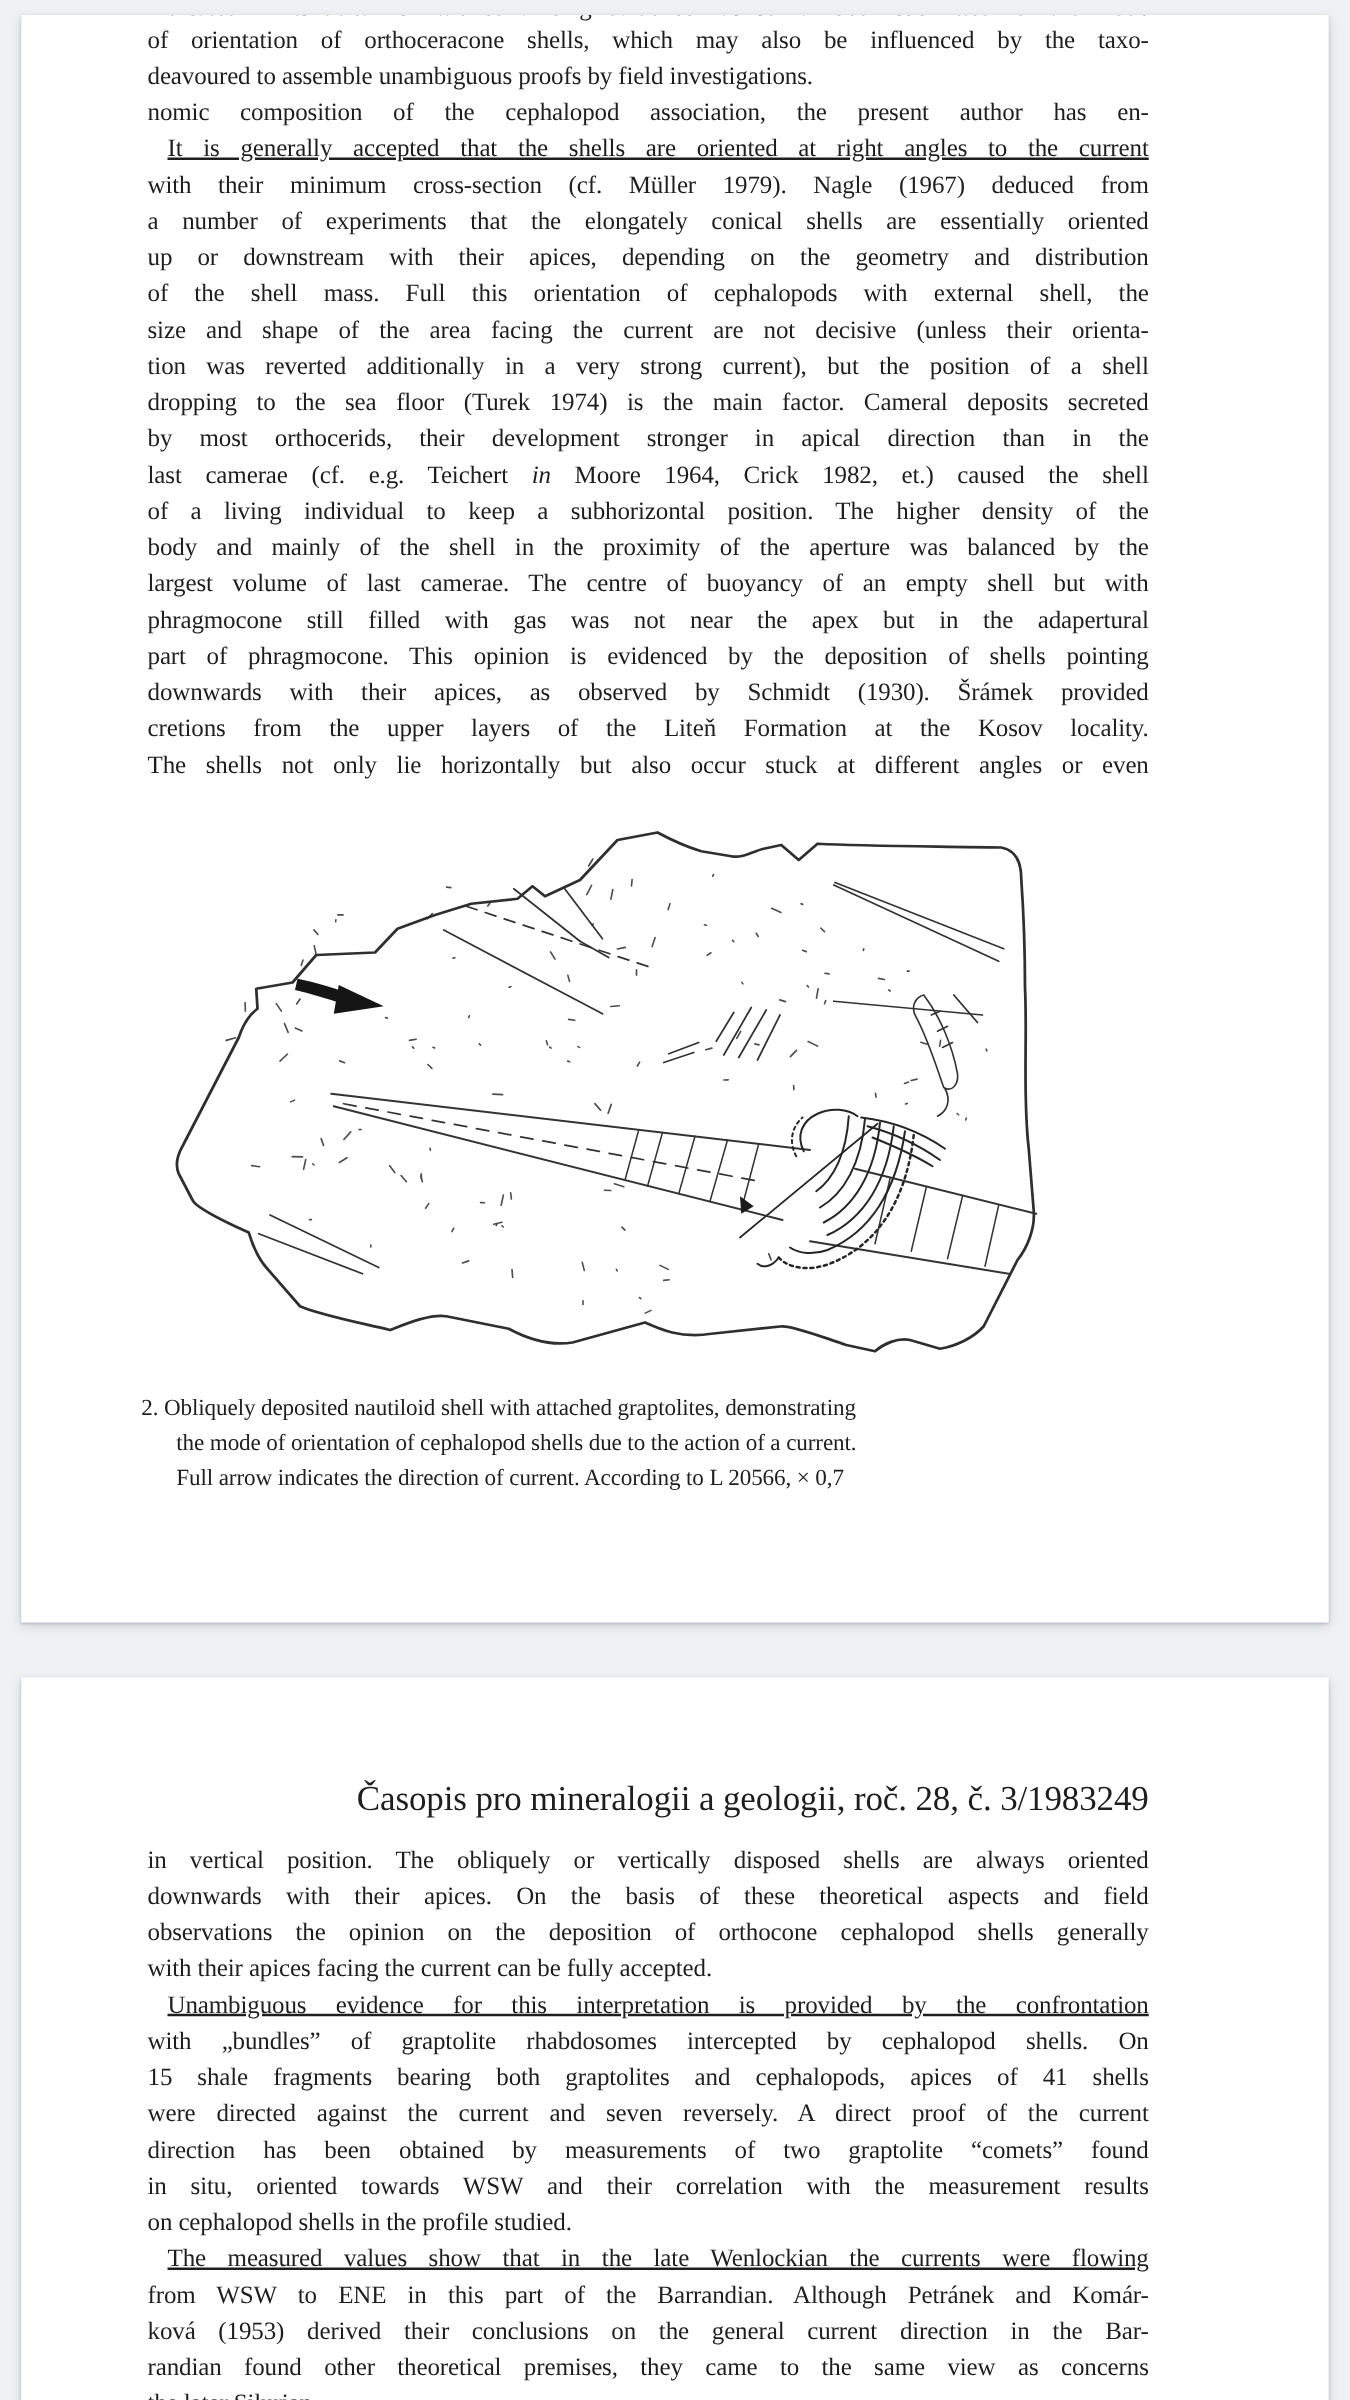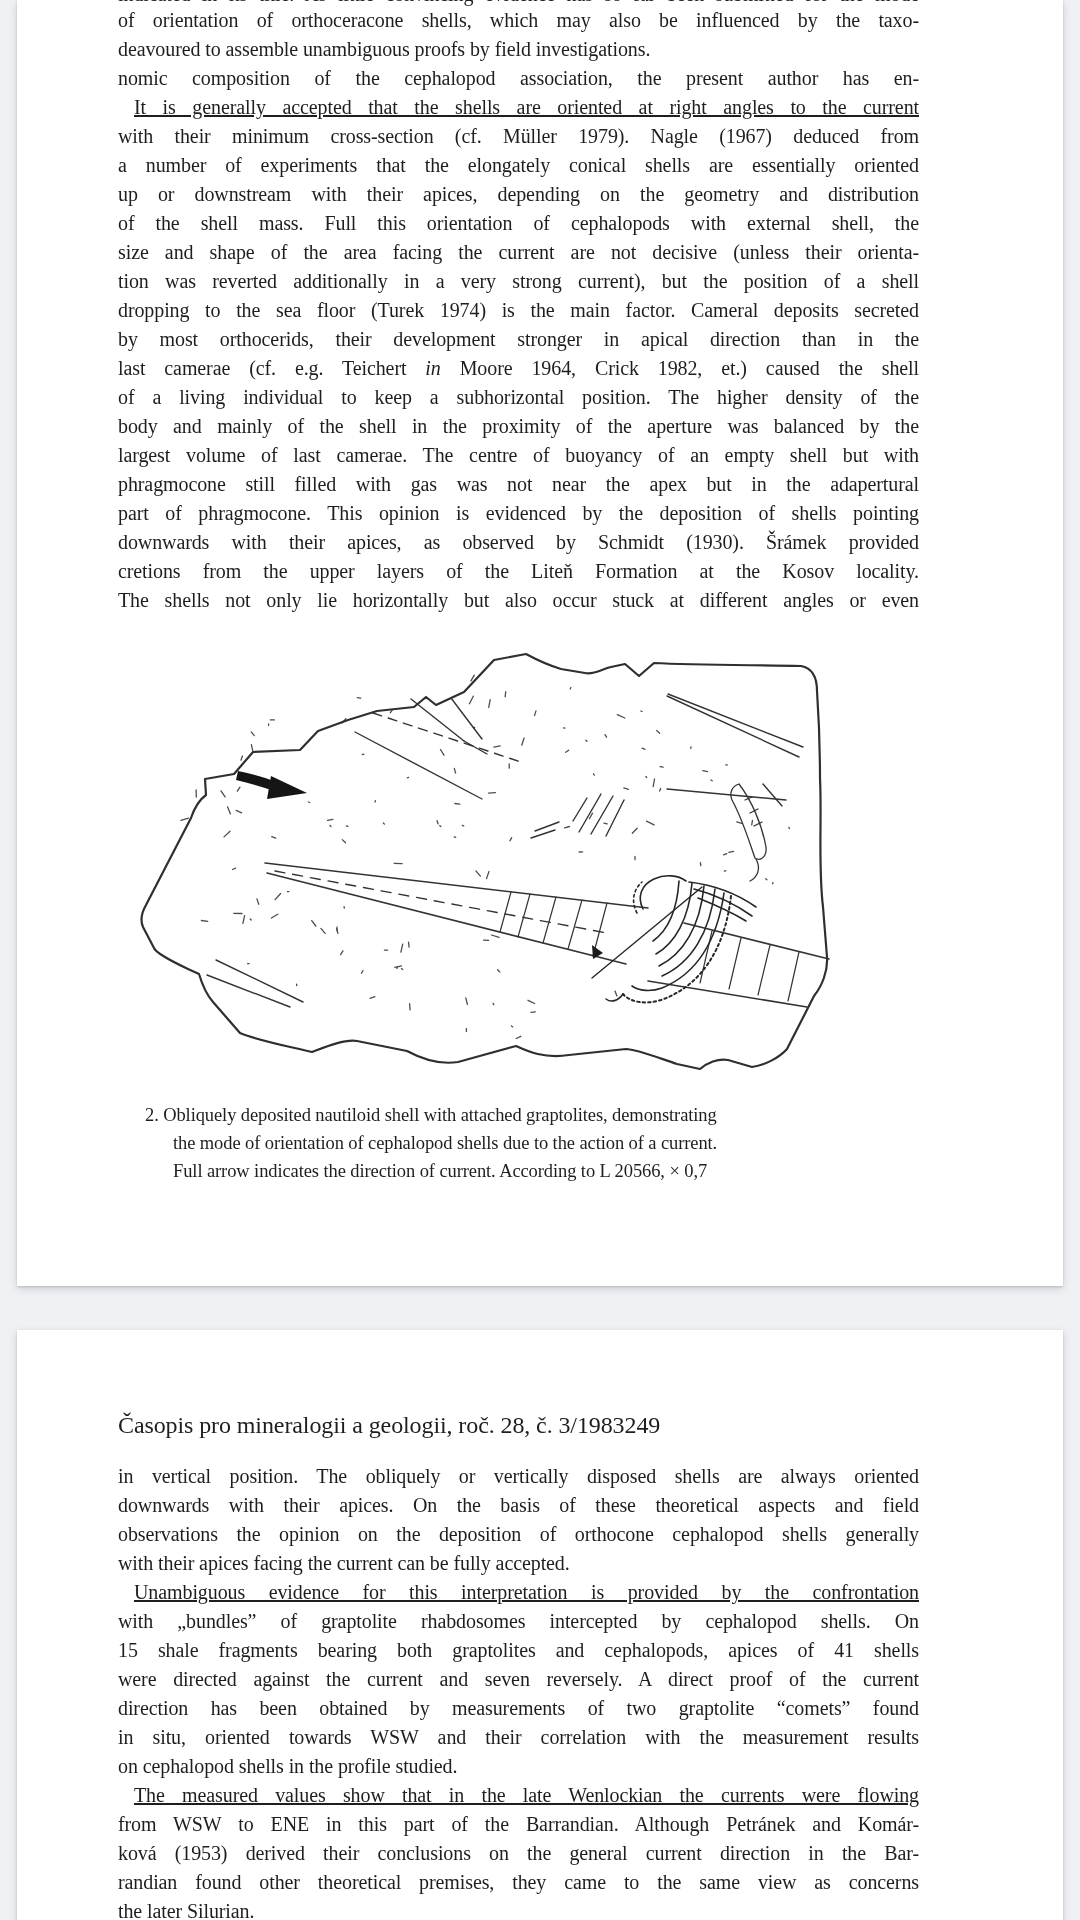--- a/index.html
+++ b/index.html
@@ -5,43 +5,44 @@
   html,body{margin:0;padding:0;}
   body{
     width:1080px;height:1920px;position:relative;overflow:hidden;
     background:#eff1f4;
     font-family:"Liberation Serif","DejaVu Serif",serif;
     color:#1e1e1e;
   }
   .page{
     position:absolute;left:17px;width:1046px;background:#ffffff;
     box-shadow:0 1px 2px rgba(90,95,110,.25), 0 3px 8px rgba(90,95,110,.22);
+    margin-top:12px;
   }
   #page1{top:0;height:1286px;}
   #page2{top:1330px;height:600px;}
   .textblock{position:absolute;left:101px;width:801px;}
   .line{
     font-size:20px;line-height:29px;letter-spacing:-0.1px;
     text-align:justify;text-align-last:justify;white-space:normal;
     color:#1e1e1e;
   }
   .line.end{text-align-last:left;}
   .line.indent{text-indent:16px;text-decoration:underline;}
   .clipwrap{position:absolute;left:101px;top:0;width:801px;height:9px;overflow:hidden;}
   .clipwrap .line{position:relative;top:-20px;}
-  .caption{position:absolute;left:128px;top:1101px;width:730px;}
+  .caption{position:absolute;left:96px;top:1101px;width:730px;}
   .capline{
     font-size:18.5px;line-height:28px;letter-spacing:-0.1px;
     text-align:left;color:#1e1e1e;
   }
   .capline.hang{padding-left:28px;}
   .journal-row{
     position:absolute;left:101px;top:82px;width:801px;
-    display:flex;justify-content:flex-start;align-items:baseline;
-    font-size:24px;letter-spacing:-0.1px;
+    display:flex;justify-content:flex-end;align-items:baseline;
+    font-size:28px;letter-spacing:-0.1px;
   }
   #figure-svg{position:absolute;left:98px;top:650px;}
   i{font-style:italic;}
 </style>
 </head>
 <body>
 
 <div class="page" id="page1">
 
   <div class="clipwrap">

